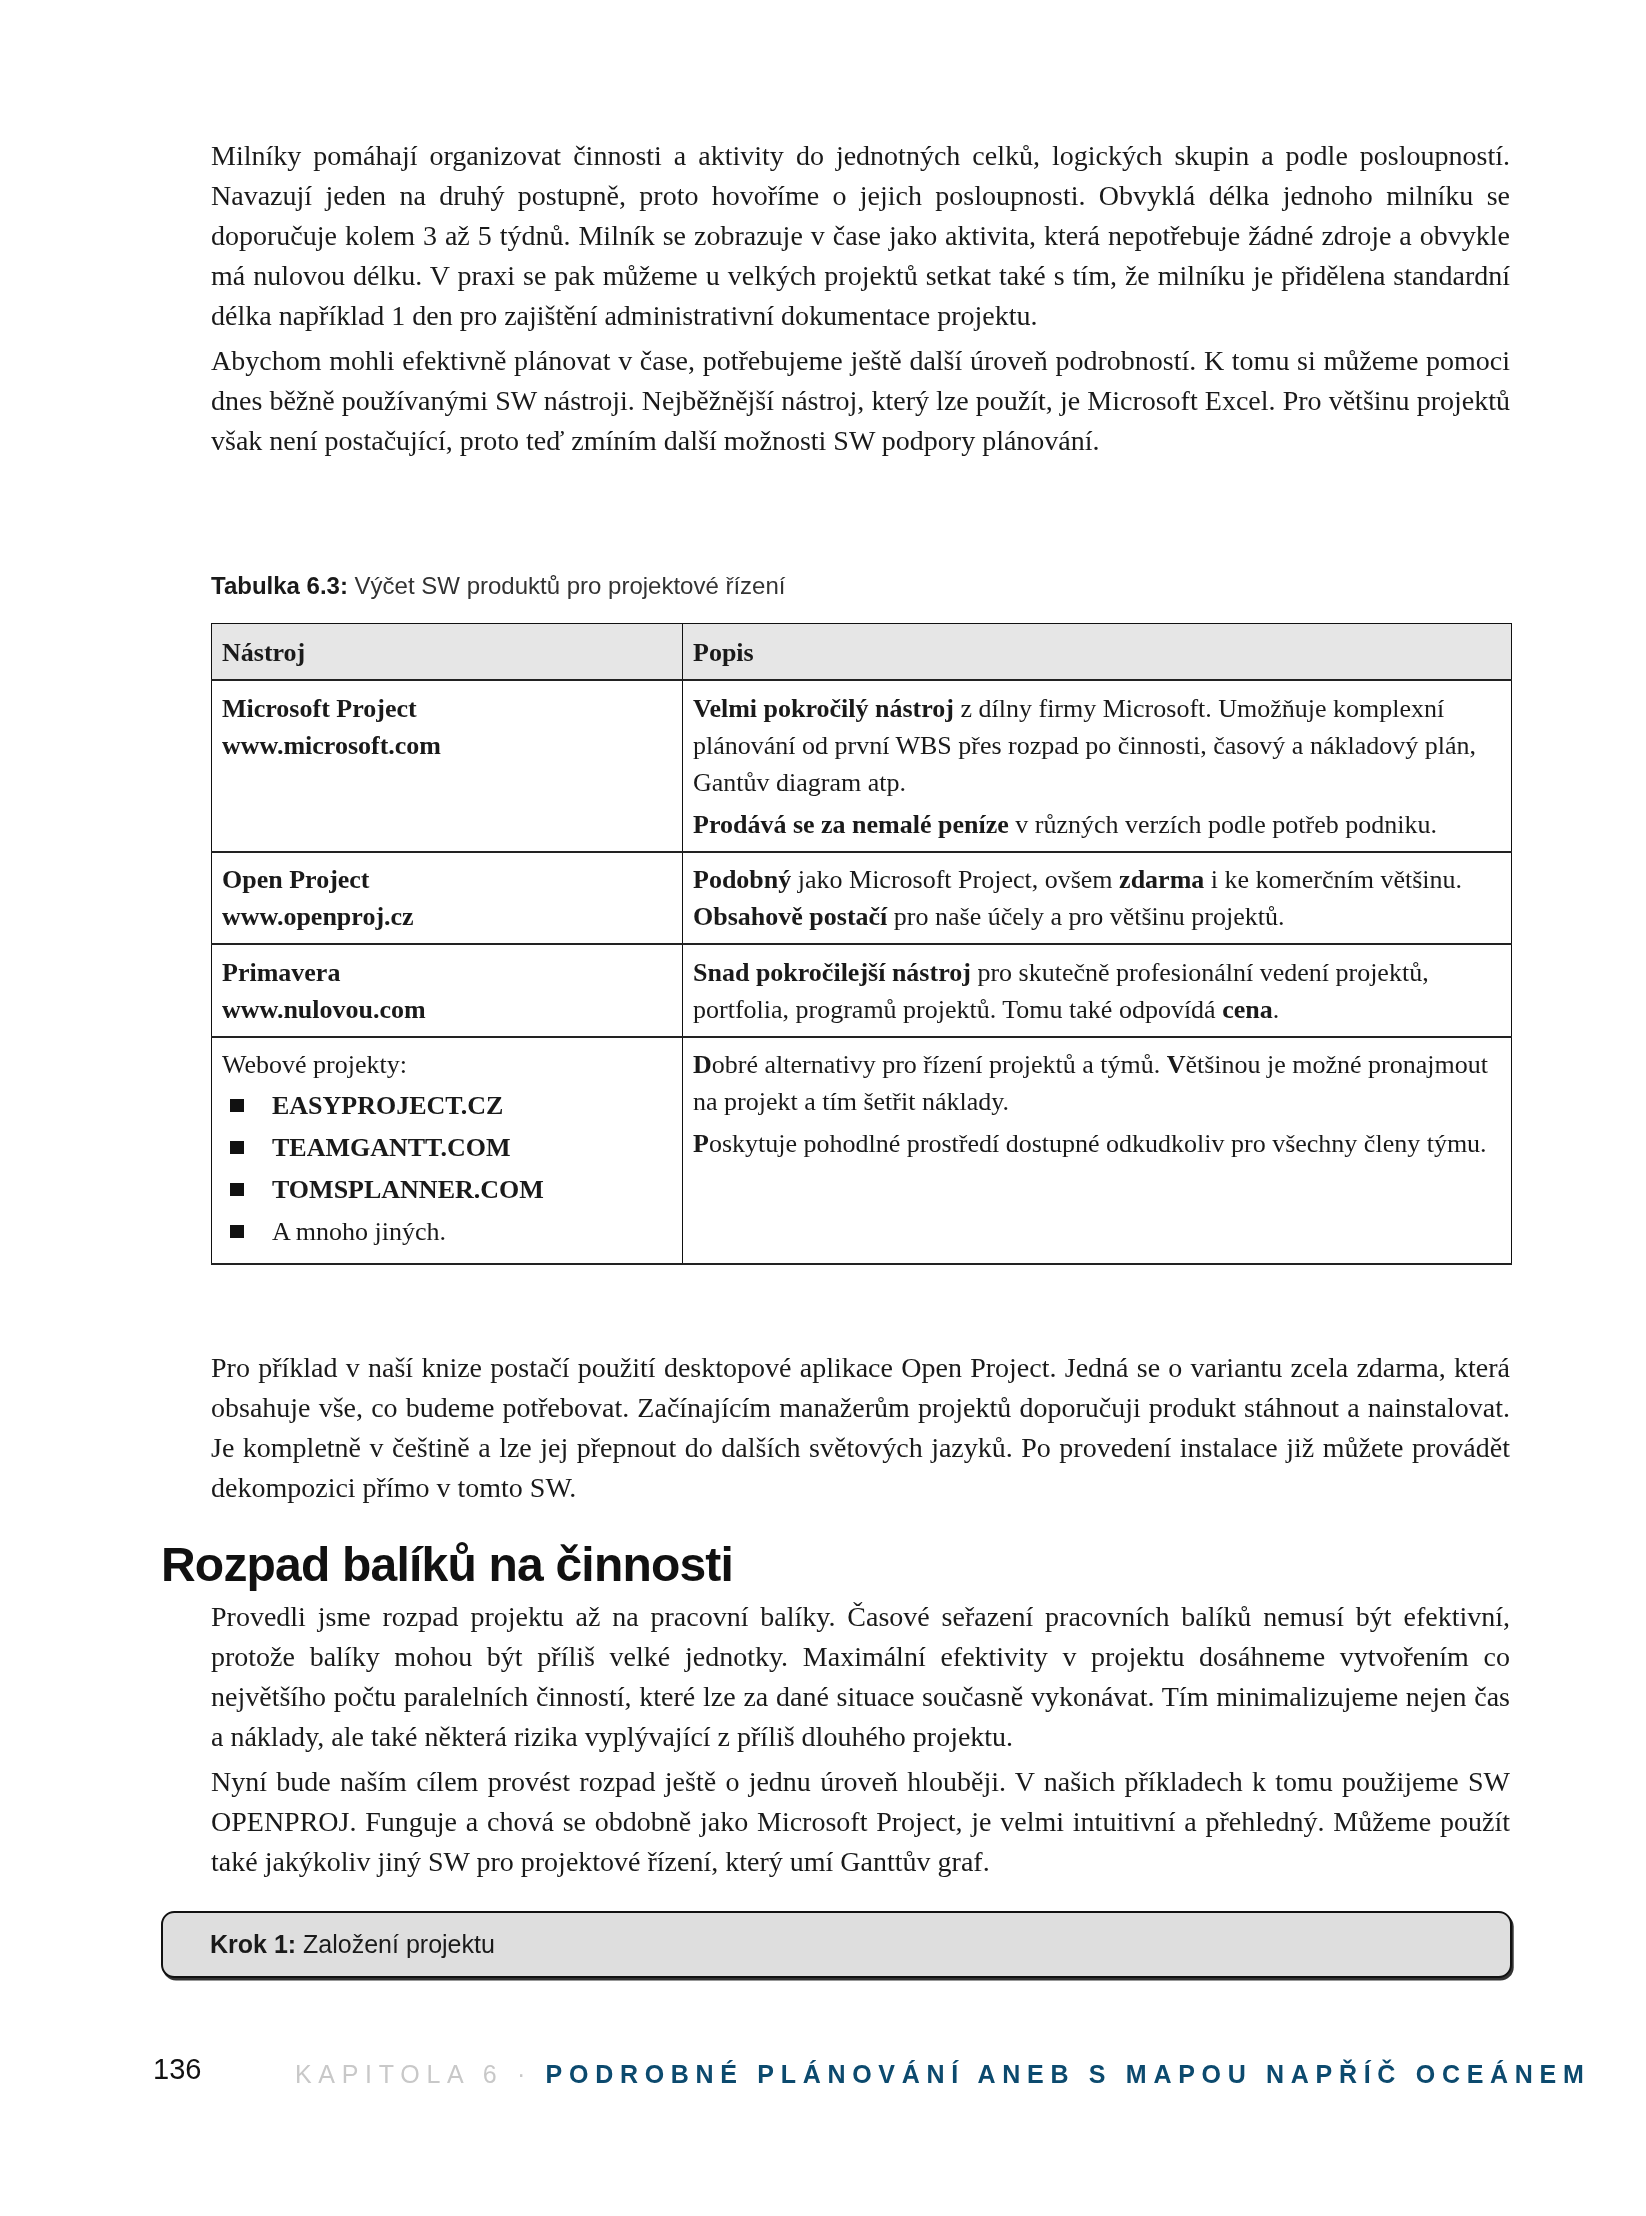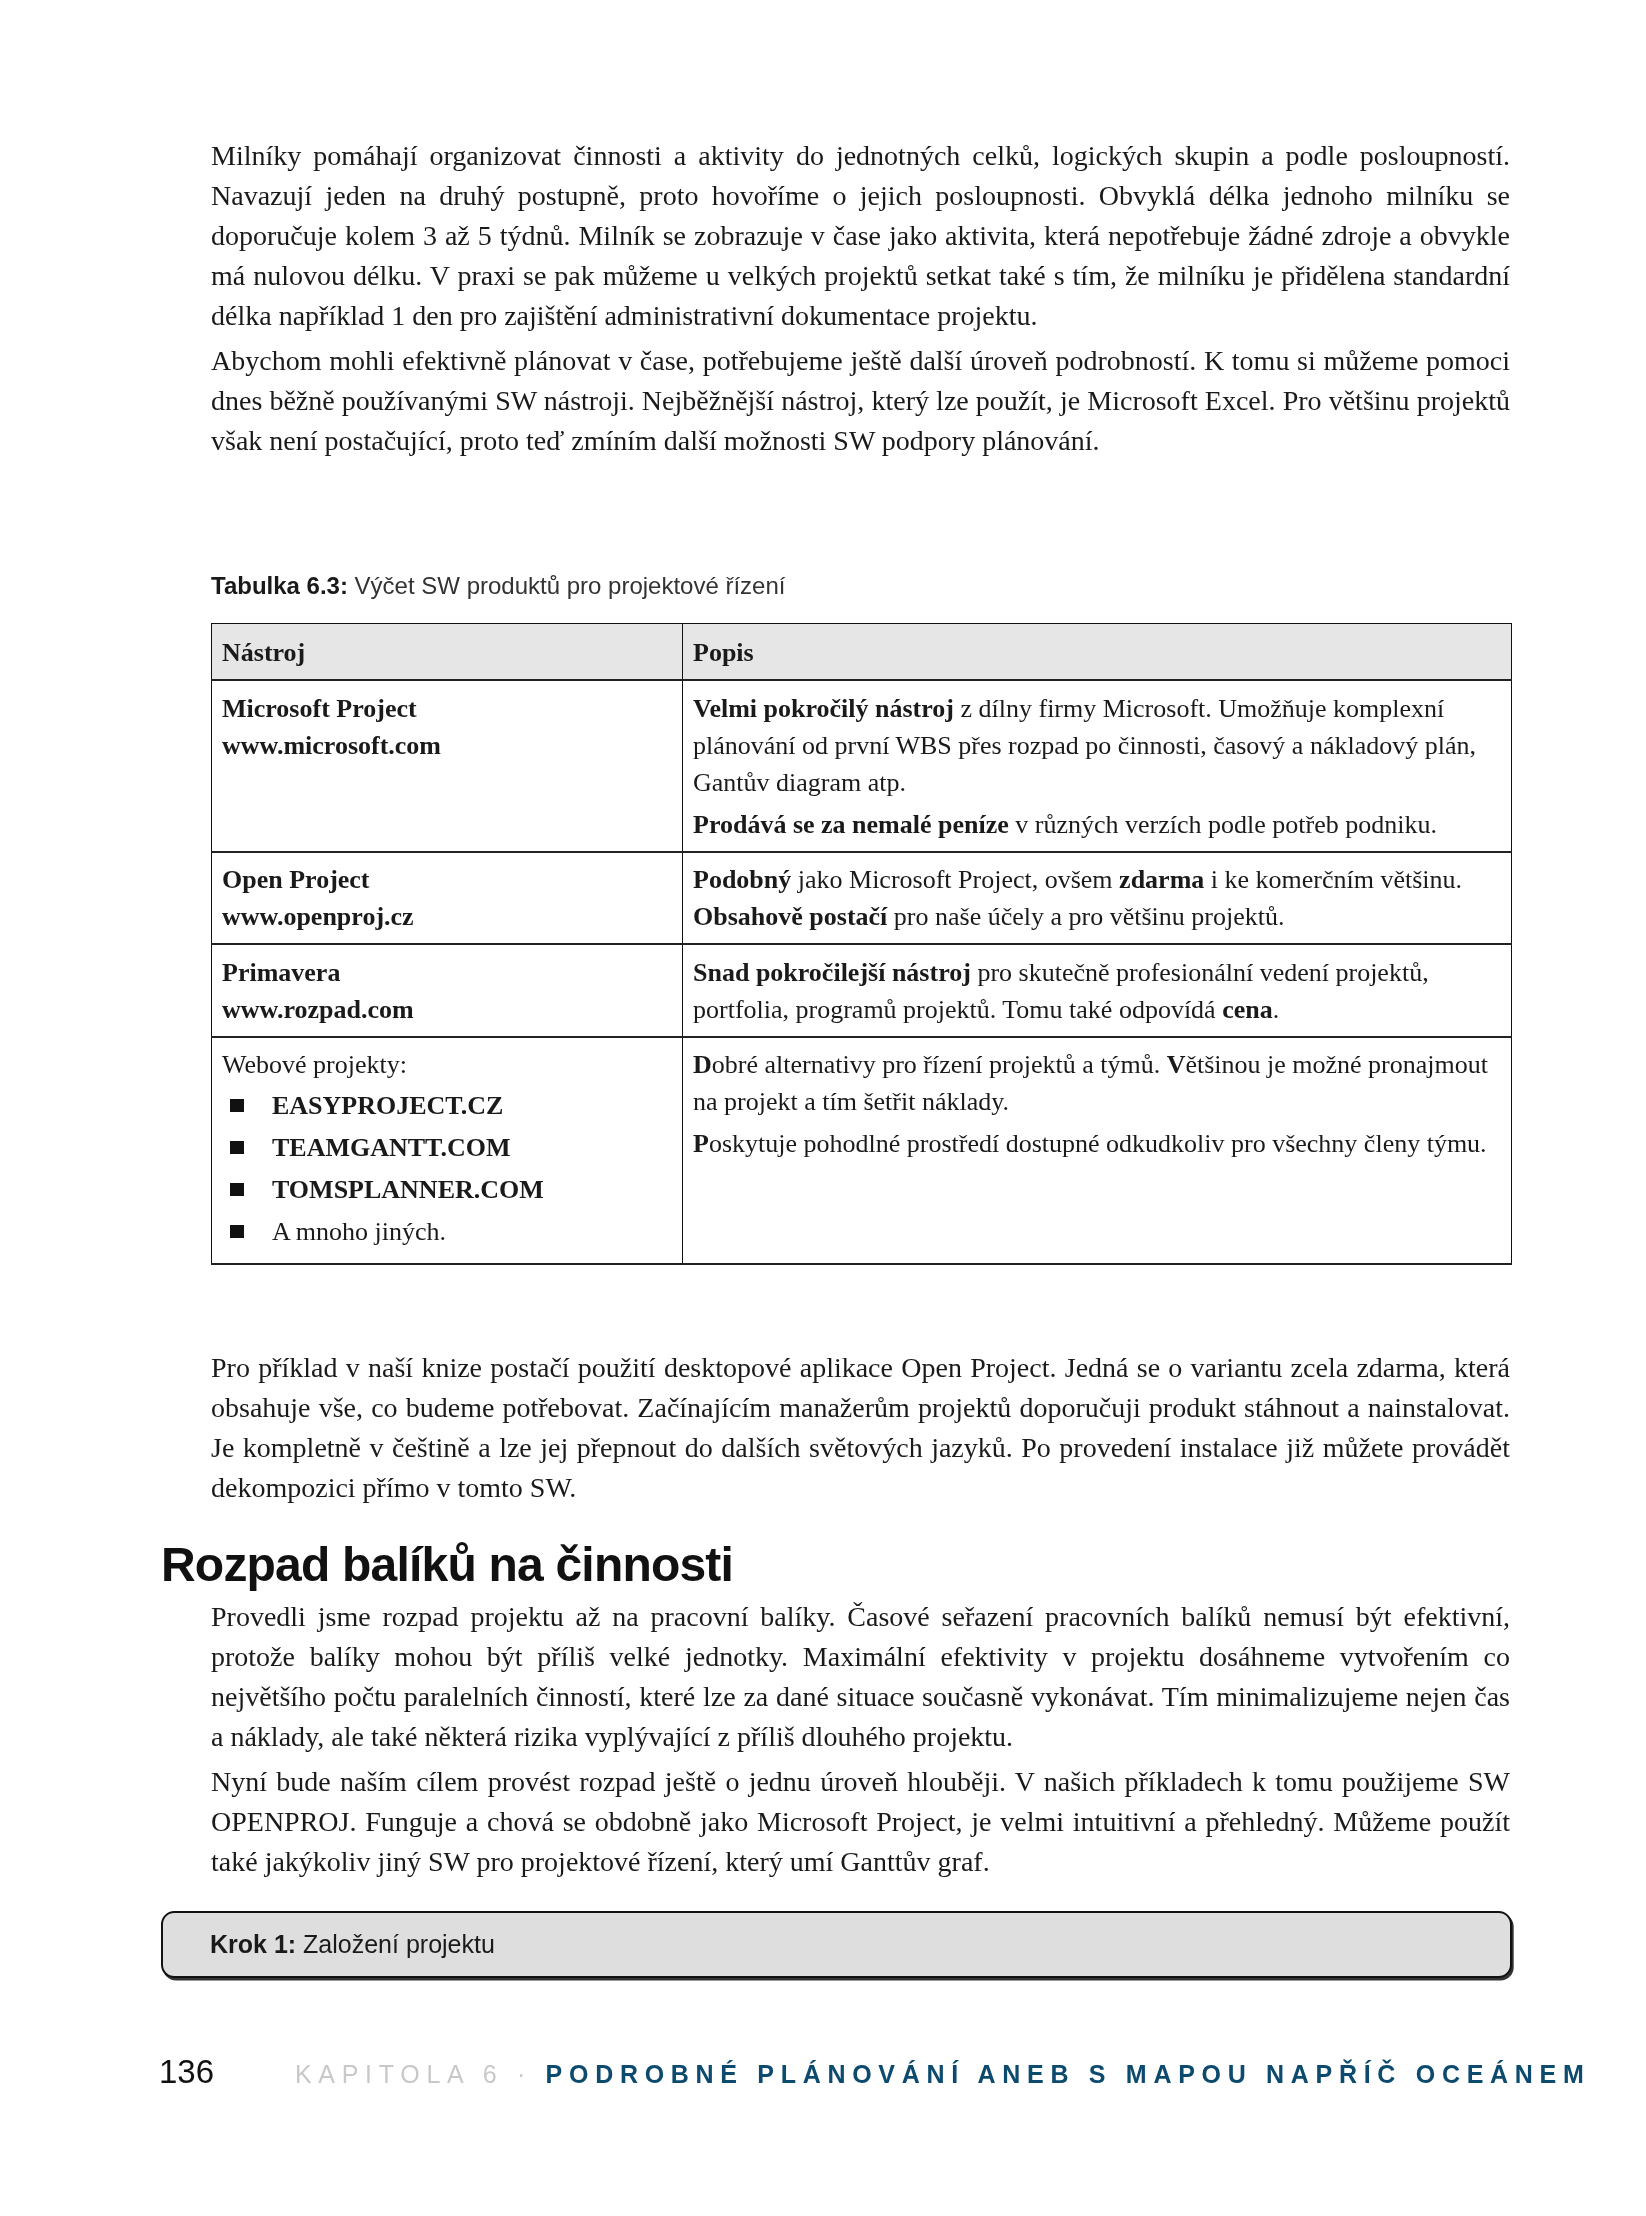--- a/index.html
+++ b/index.html
@@ -53,21 +53,21 @@
     }
     .step-box .step-text {
       position: absolute; left: 47px; top: 16.7px;
       font-family: "Liberation Sans", "DejaVu Sans", sans-serif; font-size: 25px;
     }
     .step-box .step-lbl { font-weight: bold; }
     .footer {
       position: absolute; left: 142px; top: 2053px; width: 1367px; height: 50px;
       font-family: "Liberation Sans", "DejaVu Sans", sans-serif;
     }
-    .page-num { position: absolute; left: 6px; top: 0; font-size: 33px; color: #111; }
+    .page-num { position: absolute; left: 0; top: 0; font-size: 29px; color: #111; }
     .running-head {
       position: absolute; left: 142px; top: 6.7px; font-size: 25px; letter-spacing: 6.7px;
       white-space: nowrap;
     }
     .running-head .ch { color: #c8c8c8; }
     .running-head .ti { color: #0c4a6e; font-weight: bold; }
   </style>
 </head>
 <body>
 
@@ -108,21 +108,21 @@
           <span class="cell-line b">www.openproj.cz</span>
         </td>
         <td>
           <span class="b">Podobný</span><span> jako Microsoft Project, ovšem </span><span class="b">zdarma</span><span> i ke komerčním většinu. </span><span class="b">Obsahově postačí</span><span> pro naše účely a pro většinu projektů.</span>
         </td>
       </tr>
 
       <tr>
         <td class="c1">
           <span class="cell-line b">Primavera</span>
-          <span class="cell-line b">www.rozpad.com</span>
+          <span class="cell-line b">www.nulovou.com</span>
         </td>
         <td>
           <span class="b">Snad pokročilejší nástroj</span><span> pro skutečně profesionální vedení projektů, portfolia, programů projektů. Tomu také odpovídá </span><span class="b">cena</span><span>.</span>
         </td>
       </tr>
 
 
       <tr>
         <td class="c1">
           <span class="cell-line">Webové projekty:</span>

